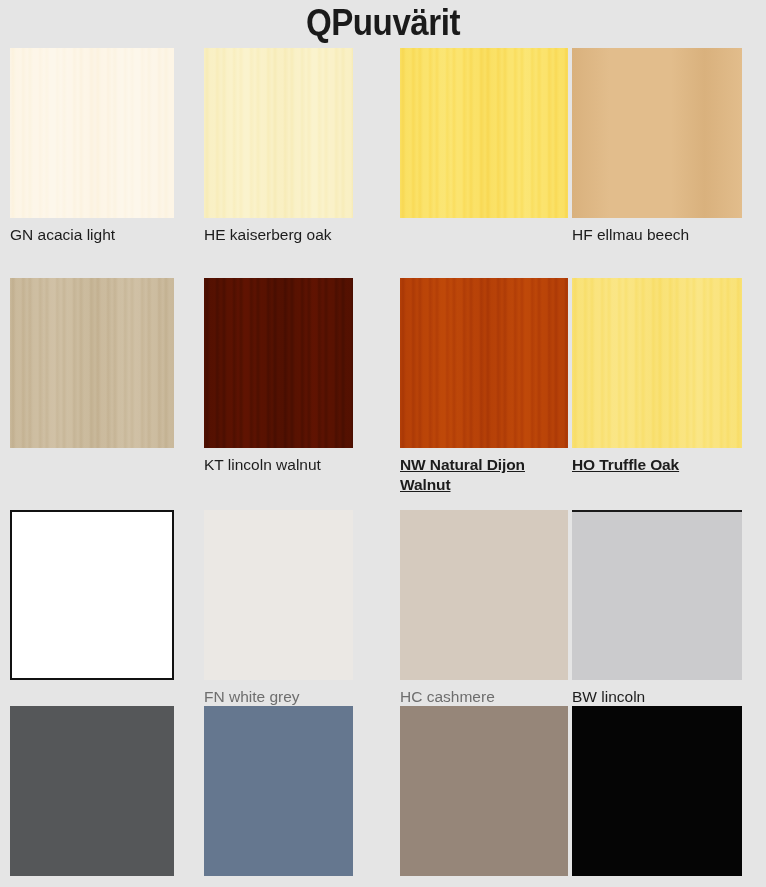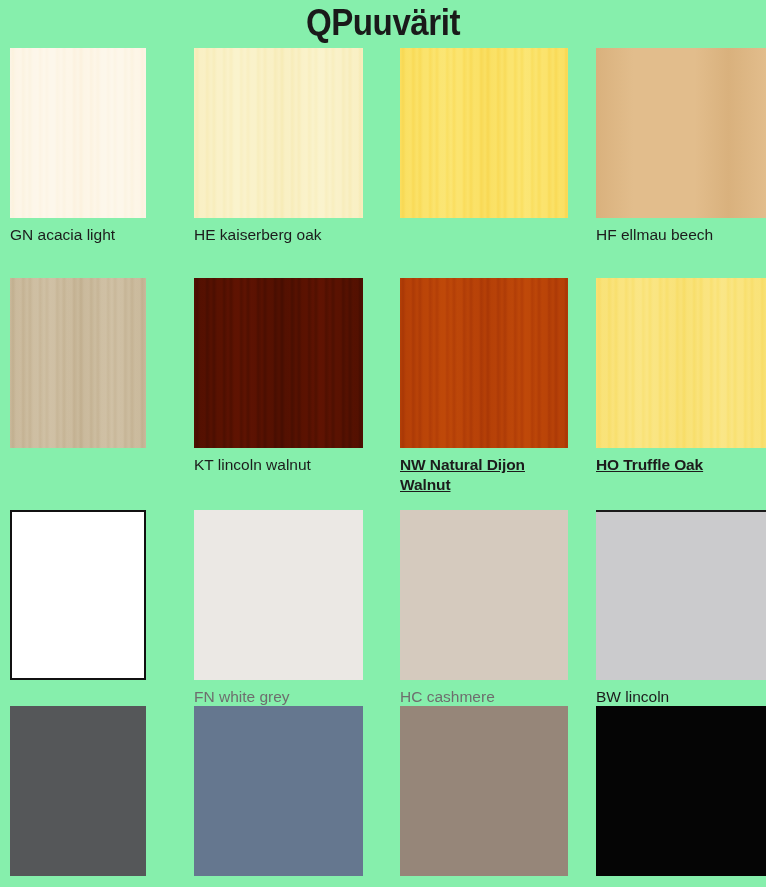--- a/index.html
+++ b/index.html
@@ -12,21 +12,21 @@
     height: 887px;
     overflow: hidden;
     font-family: "Liberation Sans", sans-serif;
     -webkit-font-smoothing: antialiased;
   }
 
   #page {
     position: relative;
     width: 766px;
     height: 887px;
-    background: #86efac;
+    background: #e5e5e5;
   }
 
   
   #title {
     position: absolute;
     left: 0;
     top: 2px;
     width: 766px;
     text-align: center;
     font-family: "Liberation Sans", sans-serif;
@@ -70,24 +70,24 @@
   .label.bold     { font-weight: bold; letter-spacing: -0.1px; text-decoration: underline; }
 
   .swatch.bordered {
     border: 2px solid #111111;
   }
   .swatch.topline {
     border-top: 2px solid #1a1a1a;
   }
 
   
-  .c1 { left: 10px;  width: 136px; }
-  .c2 { left: 194px; width: 169px; }
+  .c1 { left: 10px;  width: 164px; }
+  .c2 { left: 204px; width: 149px; }
   .c3 { left: 400px; width: 168px; }
-  .c4 { left: 596px; width: 170px; }
+  .c4 { left: 572px; width: 170px; }
 
   .r1 { top: 0px; }
   .r2 { top: 230px; }
   .r3 { top: 462px; }
   .r4 { top: 658px; }
 
   .sq { height: 170px; }
 </style>
 </head>
 <body>

